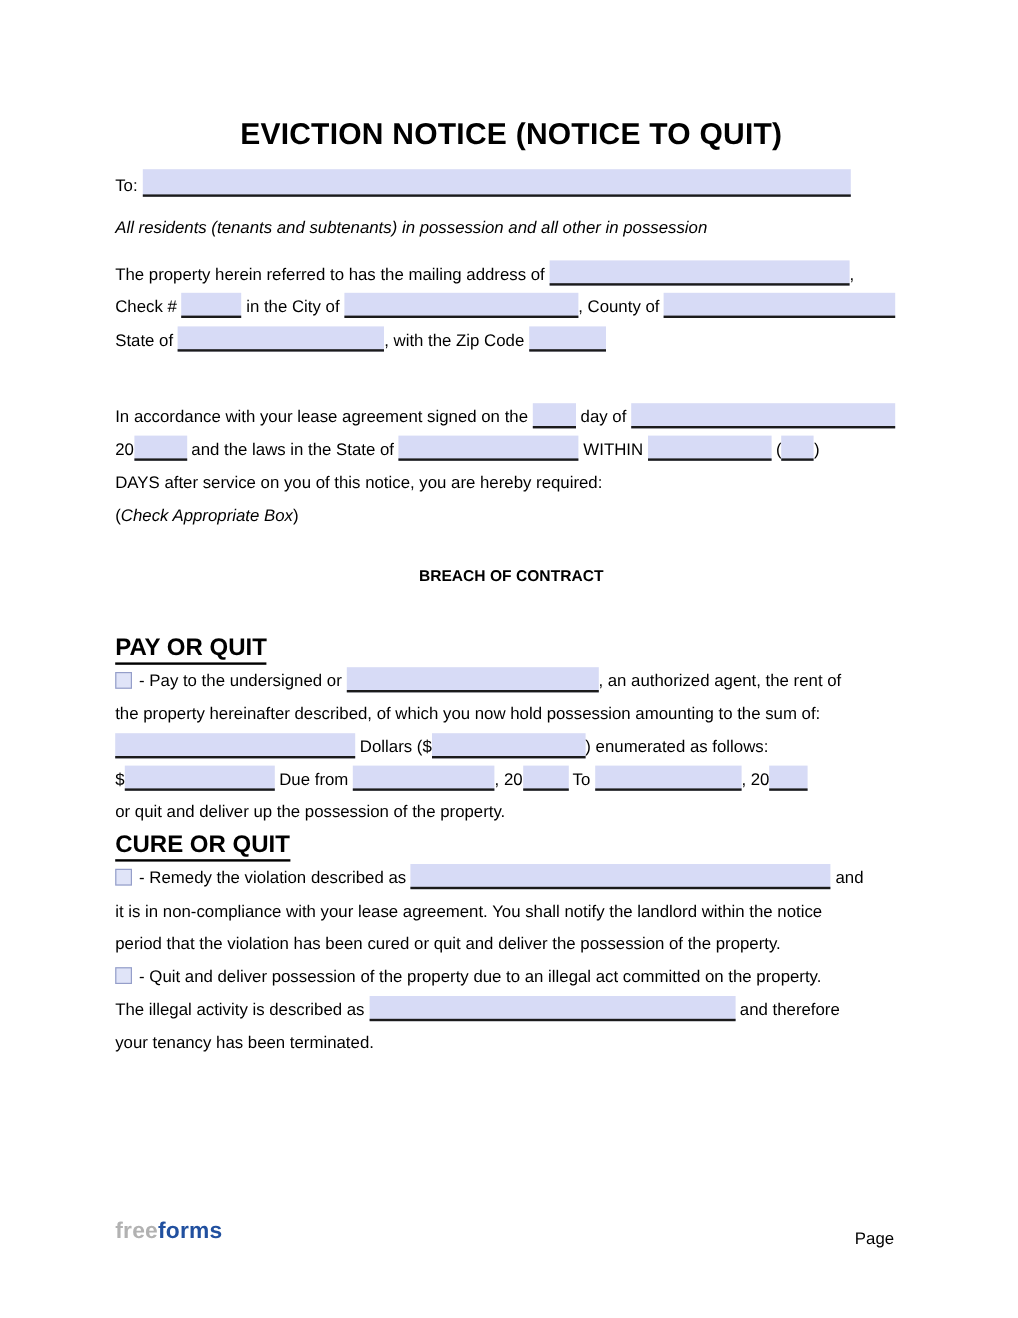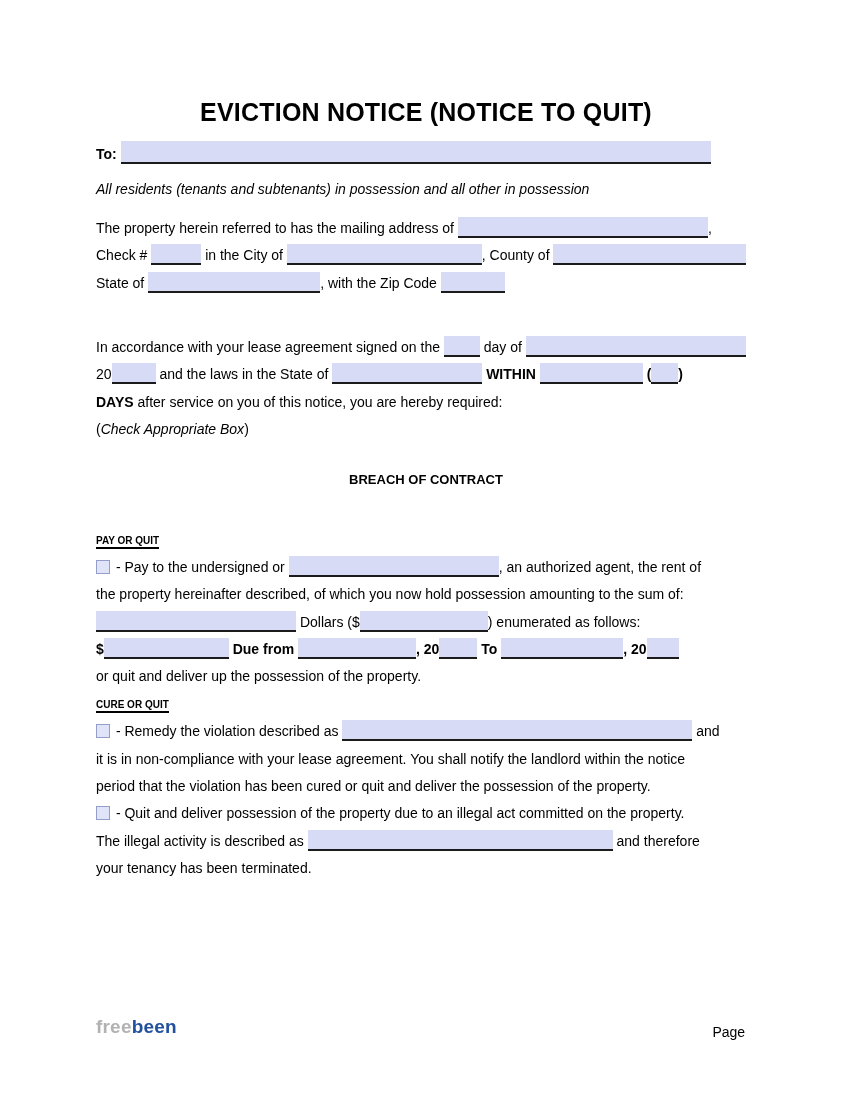--- a/index.html
+++ b/index.html
@@ -2,26 +2,26 @@
 <html><head>
 <meta charset="utf-8">
 <style>
   html,body{margin:0;padding:0;background:#ffffff;}
   .page{position:relative;width:746px;height:1098px;background:#ffffff;
         font-family:"Liberation Sans",sans-serif;color:#000;overflow:hidden;}
   .doc{position:absolute;left:96px;top:0;width:660px;}
   .title{margin-top:97px;font-size:25px;font-weight:bold;text-align:center;letter-spacing:.2px;height:30px;line-height:30px;}
   .line{height:27.4px;line-height:27.4px;white-space:nowrap;font-size:14px;}
   .italic{font-style:italic;}
-  .bold{font-weight:bold;}
+  .bold{font-weight:normal;}
   .field{display:inline-block;background:#d7dbf6;border-bottom:2px solid #1b1b1b;height:19px;vertical-align:-5px;}
   .field.tall{height:21px;}
   .checkbox{display:inline-block;width:12px;height:12px;background:#e0e4f8;border:1.5px solid #959ec9;vertical-align:-2px;margin-right:2px;}
   .heading-center{font-size:13px;font-weight:bold;text-align:center;height:22px;line-height:22px;white-space:nowrap;}
-  .heading-underline{height:27.4px;line-height:27.4px;font-size:10px;white-space:nowrap;}
+  .heading-underline{height:27.4px;line-height:27.4px;font-size:20px;white-space:nowrap;}
   .heading-underline>span{font-weight:bold;border-bottom:2px solid #000;padding-bottom:1px;}
   .footer{position:absolute;left:96px;top:1016px;width:688px;display:flex;justify-content:space-between;align-items:flex-start;}
   .brand{font-size:19px;font-weight:bold;letter-spacing:.2px;}
   .brand .free{color:#b2b2b2;}
   .brand .forms{color:#21509f;}
   .page-label{font-size:14px;margin-top:8px;color:#000000;}
 </style>
 </head>
 <body>
 
@@ -48,16 +48,16 @@
         <div class="heading-underline"><span>CURE OR QUIT</span></div>
         <div class="line"><span class="checkbox"></span><span class=""> - Remedy the violation described as </span><span class="field" style="width: 350px;"></span><span class=""> and</span></div>
         <div class="line"><span class="">it is in non-compliance with your lease agreement. You shall notify the landlord within the notice</span></div>
         <div class="line"><span class="">period that the violation has been cured or quit and deliver the possession of the property.</span></div>
         <div class="line"><span class="checkbox"></span><span class=""> - Quit and deliver possession of the property due to an illegal act committed on the property.</span></div>
         <div class="line"><span class="">The illegal activity is described as </span><span class="field" style="width: 305px;"></span><span class=""> and therefore</span></div>
         <div class="line"><span class="">your tenancy has been terminated.</span></div>
       </div>
   </div>
   <div class="footer">
-    <div class="brand"><span class="free">free</span><span class="forms">been</span></div>
+    <div class="brand"><span class="free">free</span><span class="forms">forms</span></div>
     <div class="page-label">Page 1 of 2</div>
   </div>
 </div>
 
 </body></html>

